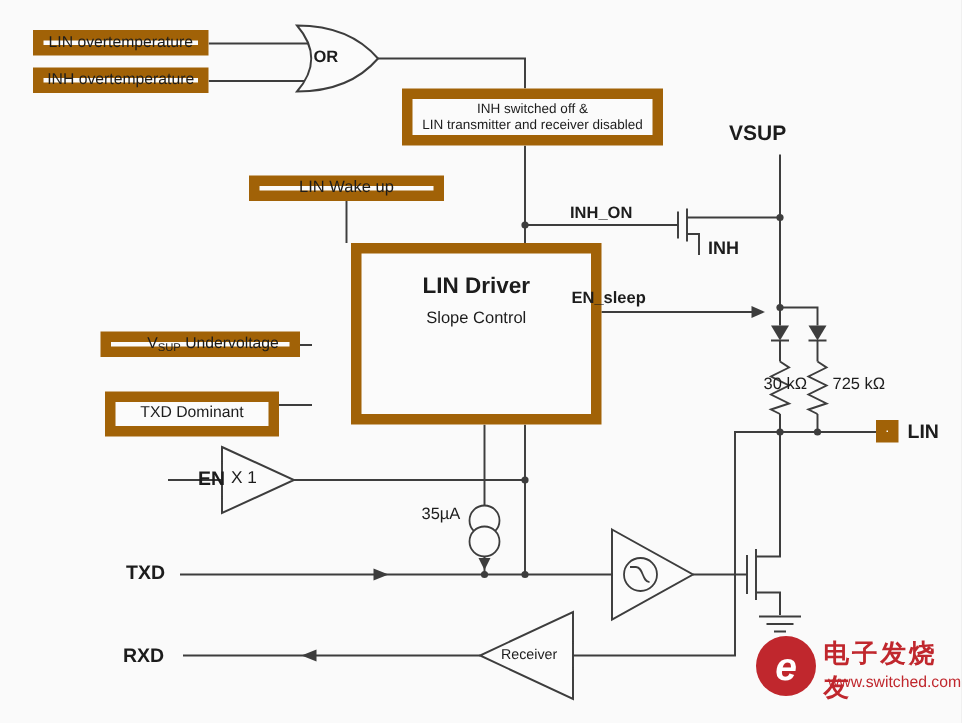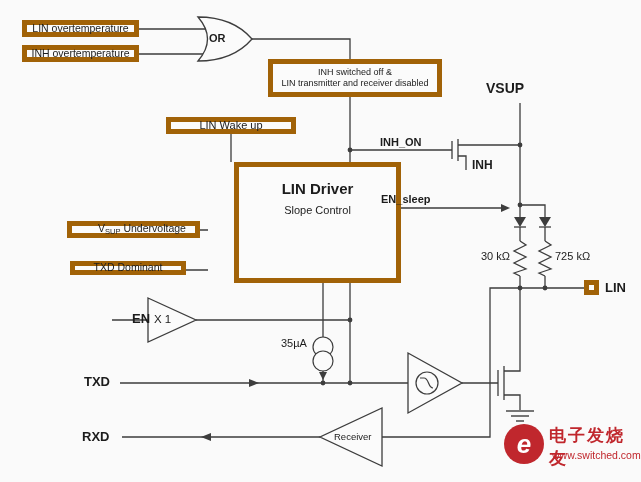--- a/index.html
+++ b/index.html
@@ -2,21 +2,21 @@
 <html><head>
 <meta charset="utf-8">
 <style>
   html,body{margin:0;padding:0;background:#e8e8e8;}
   #canvas{
     position:relative;width:641px;height:482px;background:#fafafa;
     font-family:"Liberation Sans",sans-serif;color:#1c1c1c;overflow:hidden;
   }
   #wiring{position:absolute;left:0;top:0;}
   .box{
-    position:absolute;border:5px solid #a16207;background:#fbfbfb;
+    position:absolute;border:7px solid #a16207;background:#fbfbfb;
     display:flex;align-items:center;justify-content:center;text-align:center;
     font-size:10.5px;line-height:1.25;box-sizing:border-box;
   }
   .lbl{position:absolute;white-space:nowrap;}
   .sub{font-size:7.5px;vertical-align:-2px;}
   .pinlbl{font-size:13px;font-weight:600;}
   .ctl{font-size:11px;font-weight:600;}
   .rlbl{font-size:11px;}
   .driver{flex-direction:column;justify-content:flex-start;padding-top:13px;margin-left:26px;}
   .driver .title{font-size:15px;font-weight:700;}
@@ -149,37 +149,37 @@
     <div class="title">LIN Driver</div>
     <div class="subtitle">Slope Control</div>
   </div>
 
   <div class="box" style="left:67px;top:221px;width:133px;height:17px;padding-left:17px;">
     <span>
       <span>V</span><span class="sub">SUP</span><span> Undervoltage</span>
     </span>
   </div>
 
-  <div class="box" style="left:70px;top:261px;width:116px;height:14px;">
+  <div class="box" style="left:70px;top:261px;width:116px;height:30px;">
     <span>TXD Dominant</span>
   </div>
 
   <div class="box" style="left:584px;top:280px;width:15px;height:15px;"></div>
 
   <div class="lbl" style="left:209px;top:32px;font-size:11px;font-weight:600;">OR</div>
 
   <div class="lbl" style="left:486px;top:80px;font-size:14px;font-weight:600;">VSUP</div>
 
   <div class="lbl ctl" style="left:380px;top:136px;">INH_ON</div>
 
   <div class="lbl" style="left:472px;top:158px;font-size:12px;font-weight:700;">INH</div>
 
   <div class="lbl ctl" style="left:381px;top:193px;">EN_sleep</div>
 
-  <div class="lbl rlbl" style="left:472px;top:250px;width:38px;text-align:right;">30 kΩ</div>
+  <div class="lbl rlbl" style="left:500px;top:250px;width:38px;text-align:right;">30 kΩ</div>
 
   <div class="lbl rlbl" style="left:555px;top:250px;">725 kΩ</div>
 
   <div class="lbl pinlbl" style="left:605px;top:280px;">LIN</div>
 
   <div class="lbl pinlbl" style="left:84px;top:311px;padding-left:48px;">EN</div>
 
   <div class="lbl" style="left:154px;top:313px;font-size:11.5px;">X 1</div>
 
   <div class="lbl" style="left:281px;top:337px;font-size:11px;">35µA</div>

